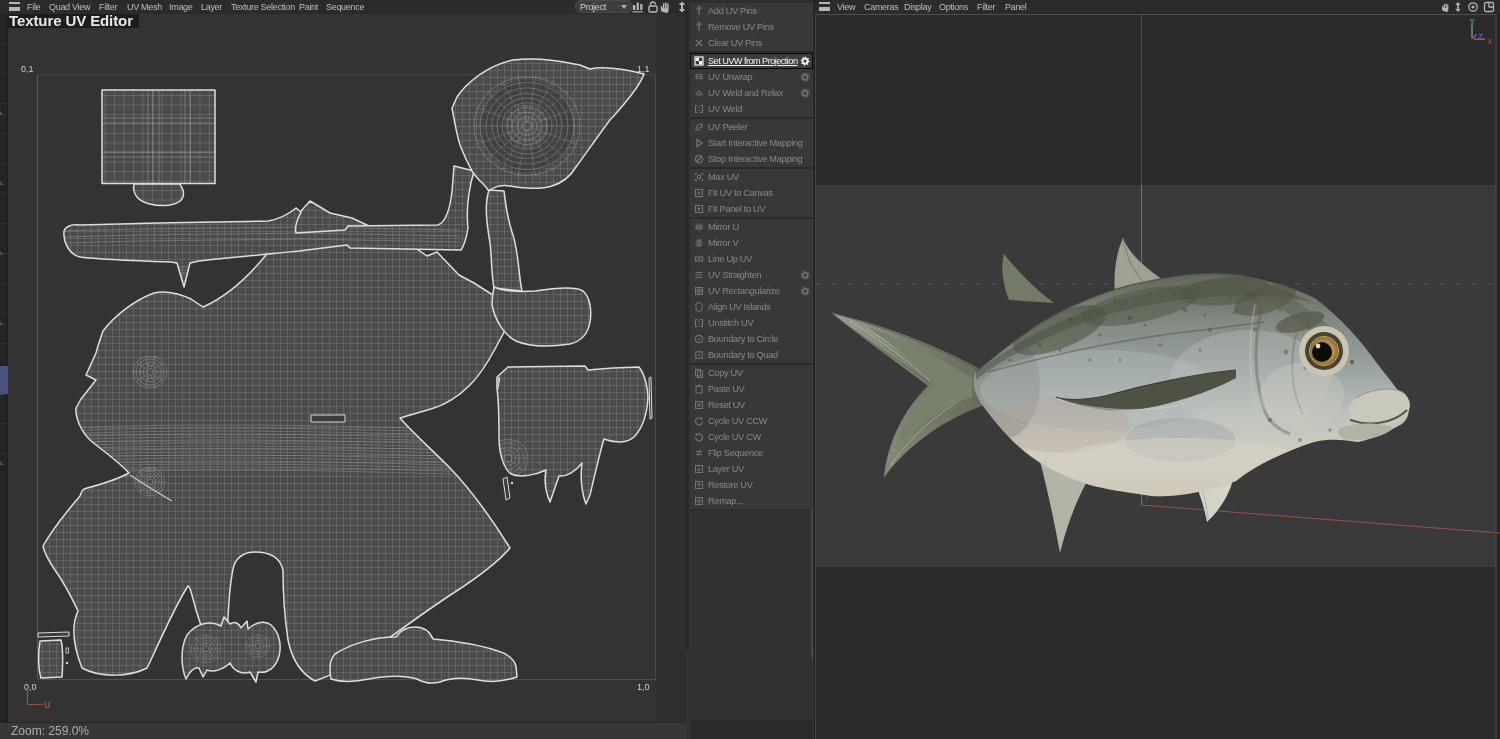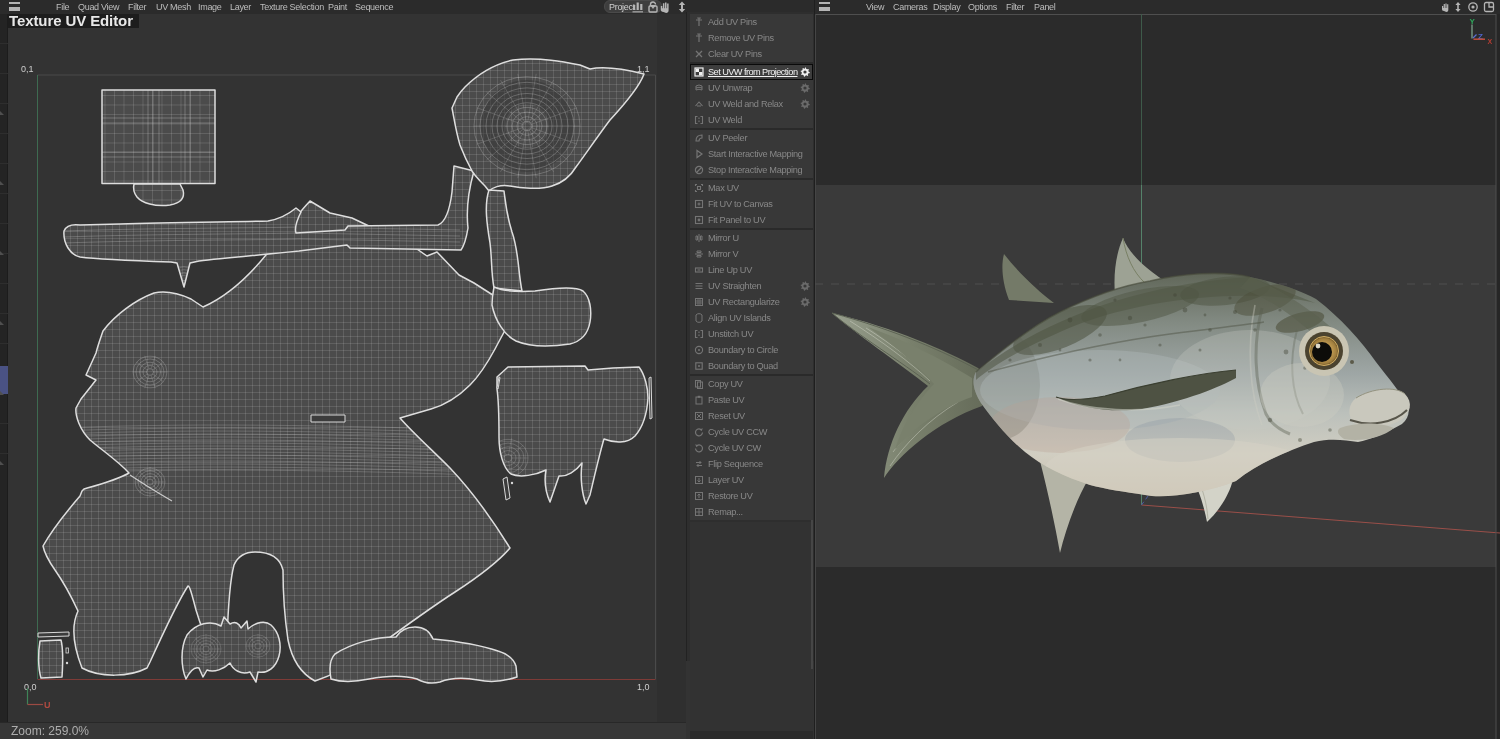--- a/index.html
+++ b/index.html
@@ -5,34 +5,34 @@
   * { margin:0; padding:0; box-sizing:border-box; }
   html,body { width:1500px; height:739px; background:#333333; overflow:hidden;
     font-family:"Liberation Sans", sans-serif; }
   #stage { position:absolute; left:0; top:0; width:1500px; height:739px; }
   .abs { position:absolute; }
   
   #menuL { left:0; top:0; width:814px; height:14px; background:#2b2b2b; color:#bdbdbd;
     font-size:9px; letter-spacing:-0.3px; }
   #menuR { left:815px; top:0; width:685px; height:14px; background:#2b2b2b; color:#bdbdbd;
     font-size:9px; letter-spacing:-0.3px; }
-  .mi { position:absolute; top:1px; line-height:12px; white-space:nowrap;margin-left:29px; }
+  .mi { position:absolute; top:1px; line-height:12px; white-space:nowrap; }
   .burger { position:absolute; top:2px; width:11px; height:9px;
     border-top:2px solid #b5b5b5; border-bottom:2px solid #b5b5b5; }
   .burger:before { content:""; position:absolute; left:0; top:2.5px; width:11px; height:2px; background:#b5b5b5; }
   
   #tab { left:4px; top:14px; height:14px; background:#1d1d1d; color:#e8e8e8;
     font-size:15px; font-weight:bold; letter-spacing:-0.1px; line-height:14px; padding:0 6px 0 5px; }
   
   #lstrip { left:0; top:14px; width:8px; height:708px; background:#242424; border-right:1px solid #1c1c1c; }
   
   #status { left:0; top:722px; width:686px; height:17px; background:#373737;
     border-top:1px solid #282828; color:#adadad; font-size:12px; line-height:16px; padding-left:11px; }
   
-  #cmd { left:686px; top:12px; width:128px; height:649px; background:#2e2e2e; border-left:1px solid #222222; }
+  #cmd { left:686px; top:1px; width:128px; height:649px; background:#2e2e2e; border-left:1px solid #222222; }
   #cmd .list { position:absolute; left:3px; top:0; width:123px; }
   .row { position:relative; height:16px; background:#383838; color:#888888; font-size:9.2px;
     letter-spacing:-0.3px; overflow:hidden; }
   .row .txt { position:absolute; left:18px; top:3px; line-height:11px; white-space:nowrap; }
   .row .ic { position:absolute; left:4px; top:3px; width:10px; height:10px; opacity:.62; }
   .row .gear { position:absolute; right:3px; top:3px; width:10px; height:10px; opacity:.62; }
   .row.hl { background:#3d3d3d; color:#f2f2f2; outline:1px solid #0a0a0a; outline-offset:-1px; }
   .row.hl .txt { letter-spacing:-0.55px;text-decoration:underline; }
   .row.hl .ic, .row.hl .gear { opacity:1; }
   .gap { height:2px; background:#2a2a2a; }

